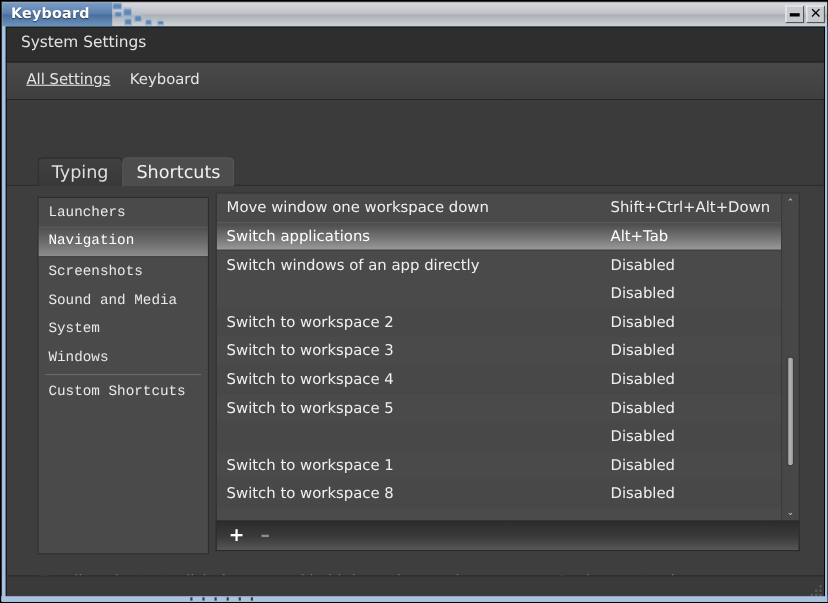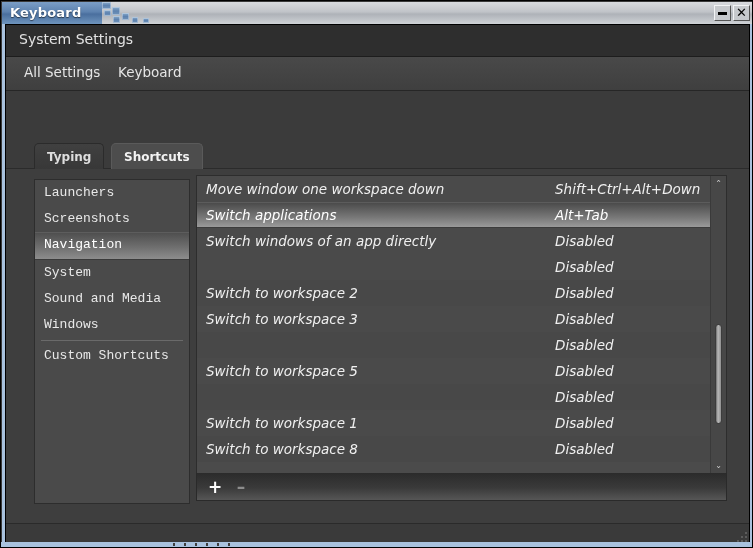--- a/index.html
+++ b/index.html
@@ -143,47 +143,46 @@
     background: linear-gradient(to bottom, #494949 0%, #3f3f3f 100%);
     border-bottom: 1px solid #262626;
   }
   .crumb {
     position: absolute;
     top: 7px;
     font-size: 13.5px;
     color: #e5e5e5;
     white-space: nowrap;
   }
-  #crumb-all { left: 18px; }
+  #crumb-all { left: 18px; text-decoration: underline; }
   #crumb-kb { left: 112px; }
 
   
   #tabstrip {
     position: absolute;
     left: 0; top: 66px;
     right: 0;
     height: 80px;
   }
   .tab {
     position: absolute;
     top: 52px;
     height: 26px;
     box-sizing: border-box;
     border-top-left-radius: 5px;
     border-top-right-radius: 5px;
     border: 1px solid #2b2b2b;
     border-bottom: none;
-    font-size: 12px;
+    font-size: 16px;
     color: #e6e6e6;
     display: flex;
     align-items: center;
     justify-content: center;
     padding: 0 12px;
     white-space: nowrap;
-    font-weight: bold;
   }
   .tab.inactive {
     background: linear-gradient(to bottom, #404040 0%, #383838 100%);
     color: #dedede;
   }
   .tab.active {
     background: #4d4d4d;
     border-color: #5a5a5a;
     color: #f2f2f2;
     z-index: 3;
@@ -263,21 +262,20 @@
     bottom: 0;
     overflow: hidden;
   }
   .row {
     position: relative;
     height: 26px;
     line-height: 26px;
     box-sizing: border-box;
     white-space: nowrap;
     background: #4a4a4a;
-    font-style: italic;
   }
   .row.alt { background: #484848; }
   .row.selected {
     background: linear-gradient(to bottom, #4b4b4b 0%, #787878 60%, #9a9a9a 100%);
     border-top: 1px solid #5c5c5c;
     border-bottom: 1px solid #3c3c3c;
     line-height: 24px;
   }
   .row .rname {
     position: absolute;
@@ -446,24 +444,24 @@
       <div id="tabstrip">
         <div id="tabstrip-line"></div>
         <div class="tab inactive" id="tab-typing">Typing</div>
         <div class="tab active" id="tab-shortcuts">Shortcuts</div>
       </div>
 
       <div id="panel">
 
         <div id="sidebar">
             <div class="side-item">Launchers</div>
+            <div class="side-item selected">Navigation</div>
             <div class="side-item">Screenshots</div>
-            <div class="side-item selected">Navigation</div>
+            <div class="side-item">Sound and Media</div>
             <div class="side-item">System</div>
-            <div class="side-item">Sound and Media</div>
             <div class="side-item">Windows</div>
             <div class="side-sep"></div>
             <div class="side-item">Custom Shortcuts</div>
           </div>
 
         <div id="list-wrap">
           <div id="list-rows">
               <div class="row">
                 <span class="rname">Move window one workspace down</span>
                 <span class="rkey">Shift+Ctrl+Alt+Down</span>
@@ -481,20 +479,21 @@
               </div>
               <div class="row alt">
                 <span class="rname">Switch to workspace 2</span>
                 <span class="rkey">Disabled</span>
               </div>
               <div class="row">
                 <span class="rname">Switch to workspace 3</span>
                 <span class="rkey">Disabled</span>
               </div>
               <div class="row alt">
+                <span class="rname">Switch to workspace 4</span>
                 <span class="rkey">Disabled</span>
               </div>
               <div class="row">
                 <span class="rname">Switch to workspace 5</span>
                 <span class="rkey">Disabled</span>
               </div>
               <div class="row alt">
                 <span class="rkey">Disabled</span>
               </div>
               <div class="row">

